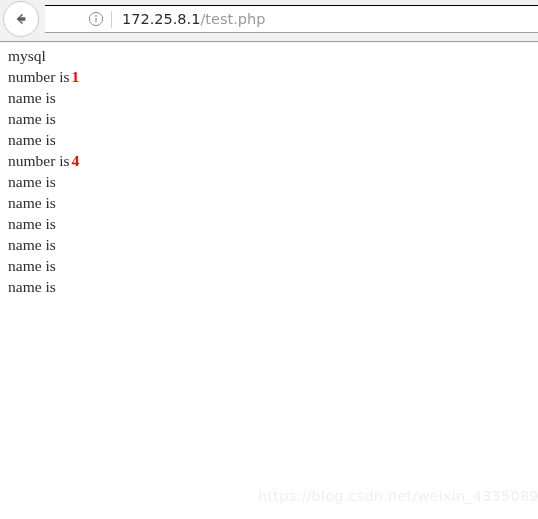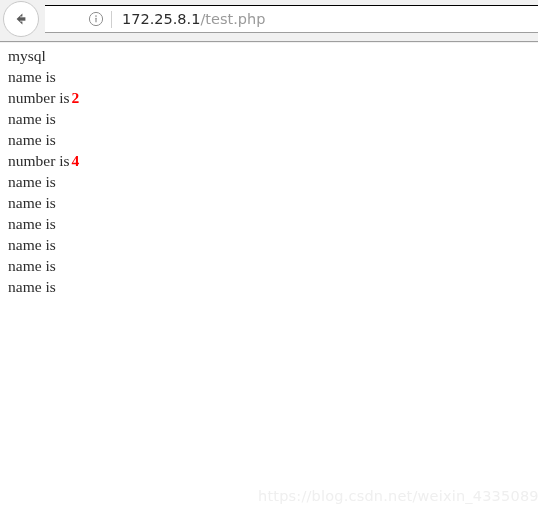--- a/index.html
+++ b/index.html
@@ -180,22 +180,22 @@
       <path d="M10.4 3.4 L4.6 9 L10.4 14.6 L10.4 11.6 L8.2 11.6 L8.2 6.4 L10.4 6.4 Z" fill="#5a5a5a"></path>
       <rect x="8" y="7.3" width="5.4" height="3.4" fill="#5a5a5a"></rect>
     </svg>
   </div>
 
 </div>
 
 <div id="page-content">
   <ul id="output-list">
       <li><span>mysql</span></li>
-      <li><span>name is</span></li>
-      <li><span>number is</span><span class="value">2</span></li>
+      <li><span>number is</span><span class="value">1</span></li>
+      <li><span>name is</span></li>
       <li><span>name is</span></li>
       <li><span>name is</span></li>
       <li><span>number is</span><span class="value">4</span></li>
       <li><span>name is</span></li>
       <li><span>name is</span></li>
       <li><span>name is</span></li>
       <li><span>name is</span></li>
       <li><span>name is</span></li>
       <li><span>name is</span></li>
     </ul>

